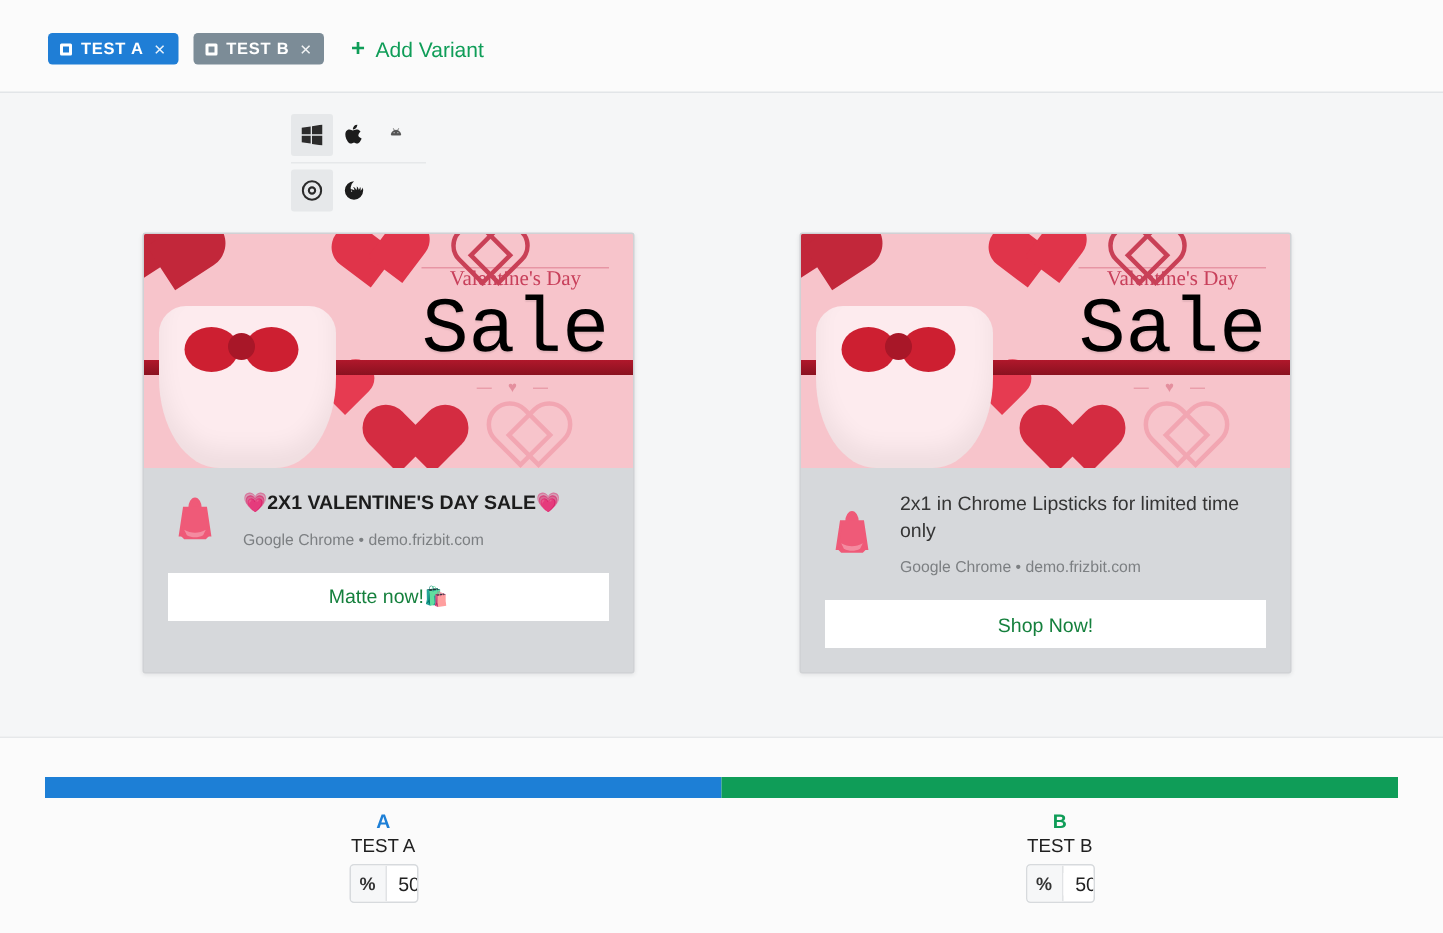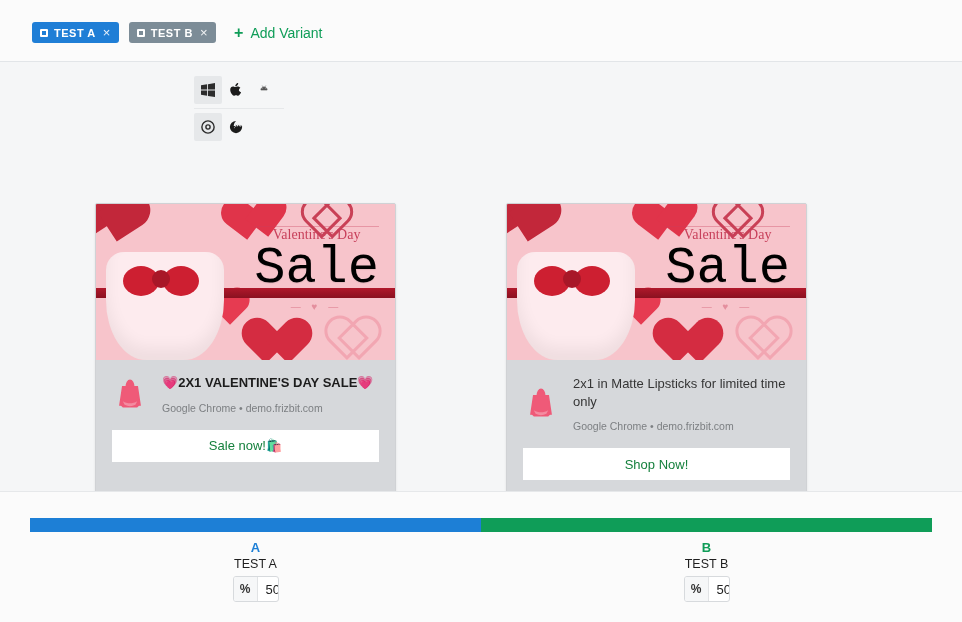--- a/index.html
+++ b/index.html
@@ -65,27 +65,26 @@
   }
   .tool-btn.active { background: #e6e8ea; }
   .tool-btn.inactive { color: #6f6f6f; }
 
   .cards {
     display: flex;
     gap: 110px;
     padding: 10px 0 0 95px;
   }
   .card {
-    width: 301px;
+    width: 328px;
     background: #d6d8db;
     border: 1px solid #d0d2d5;
     border-radius: 2px;
     box-shadow: 0 1px 3px rgba(0,0,0,.08);
     overflow: hidden;
-    margin-top: 48px;
   }
   .hero {
     height: 156px;
     position: relative;
     background: #f7c4cb;
     overflow: hidden;
   }
   
   .heart {
     position: absolute;
@@ -291,21 +290,21 @@
               <path fill="#ef5a78" d="M9 32c3-2 6-2 11-2s8 0 11 2l-3 3H12z"></path>
               <path fill="#fff" d="M12 28c5 3 11 3 16 0l-2 4c-4 2-8 2-12 0z" opacity=".3"></path>
             </svg>
         </div>
         <div class="copy">
           <div class="title">💗2X1 VALENTINE'S DAY SALE💗</div>
           <div class="meta">Google Chrome • demo.frizbit.com</div>
         </div>
       </div>
       <div class="cta-wrap">
-        <button class="cta">Sale now!🛍️</button>
+        <button class="cta">Matte now!🛍️</button>
       </div>
     </div>
 
     <div class="card">
       <div class="hero">
         <div class="heart" style="--hc:#c2273a; width:70px; height:60px; left:-22px; top:-18px; transform:rotate(12deg);"></div>
         <div class="heart" style="--hc:#e0344a; width:58px; height:50px; left:130px; top:-10px; transform:rotate(-8deg);"></div>
         <div class="heart heart-outline" style="--hc:#c94056; width:46px; height:40px; left:208px; top:-8px;"></div>
         <div class="heart" style="--hc:#e63b51; width:50px; height:44px; left:100px; top:82px;"></div>
         <div class="heart" style="--hc:#d42c41; width:62px; height:54px; left:150px; top:112px;"></div>
@@ -325,21 +324,21 @@
       </div>
       <div class="body">
         <div class="brand-icon">
           <svg viewBox="0 0 40 40">
               <path fill="#ef5a78" d="M12 12h16l3 20H9zM16 12c0-4 2-7 4-7s4 3 4 7" stroke="#ef5a78" stroke-width="2"></path>
               <path fill="#ef5a78" d="M9 32c3-2 6-2 11-2s8 0 11 2l-3 3H12z"></path>
               <path fill="#fff" d="M12 28c5 3 11 3 16 0l-2 4c-4 2-8 2-12 0z" opacity=".3"></path>
             </svg>
         </div>
         <div class="copy">
-          <div class="subtitle">2x1 in Matte Lipsticks for limited time only</div>
+          <div class="subtitle">2x1 in Chrome Lipsticks for limited time only</div>
           <div class="meta">Google Chrome • demo.frizbit.com</div>
         </div>
       </div>
       <div class="cta-wrap">
         <button class="cta">Shop Now!</button>
       </div>
     </div>
 
   </div>
 </div>

